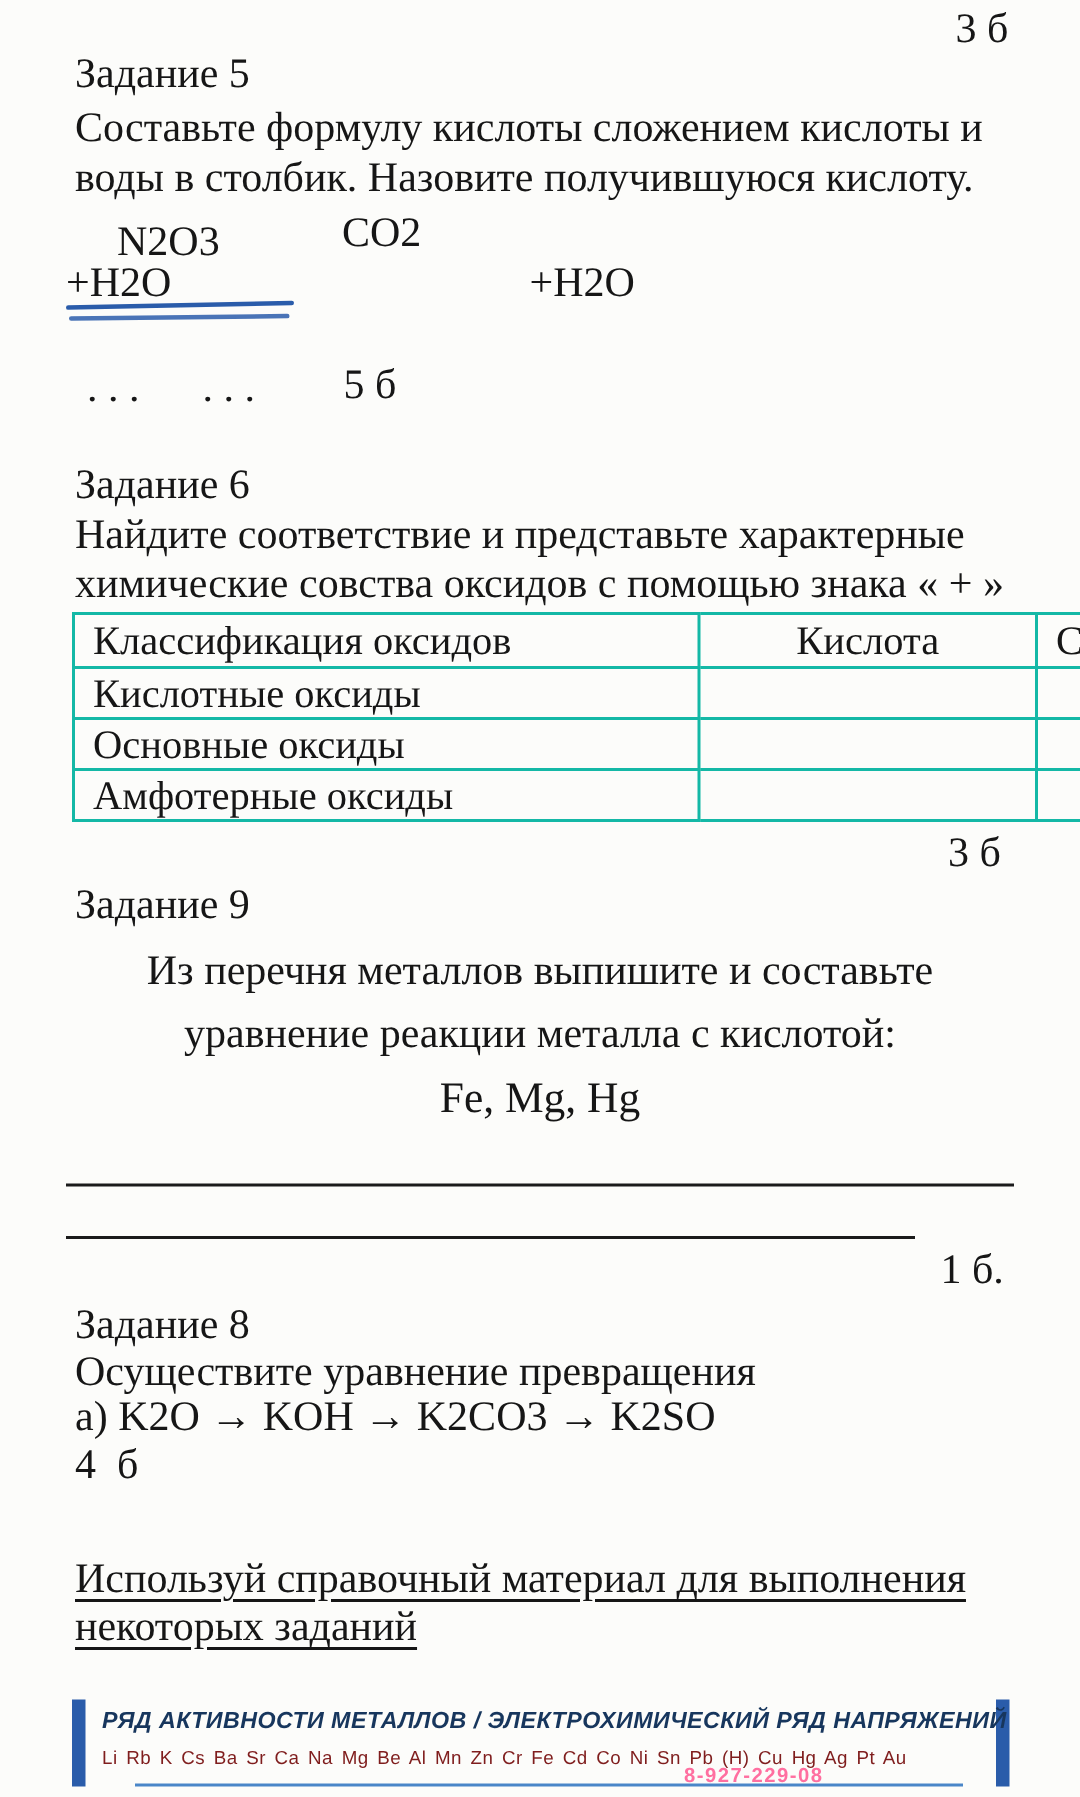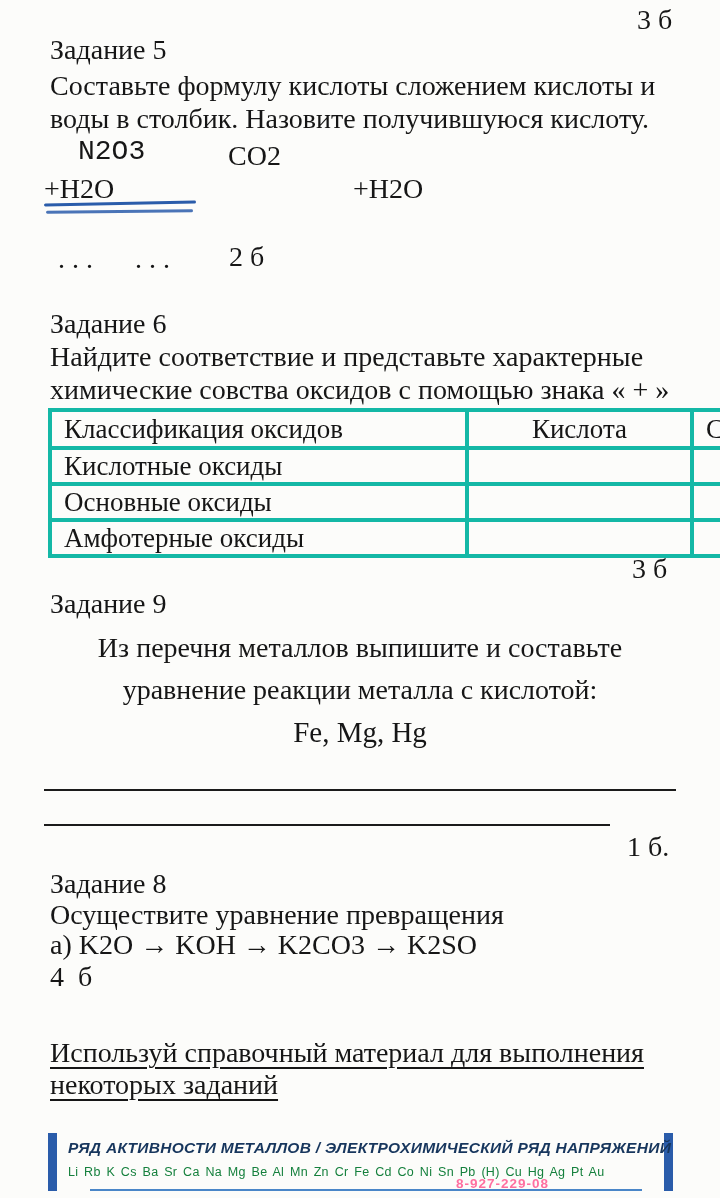--- a/index.html
+++ b/index.html
@@ -6,55 +6,55 @@
   body{background:#d9d9d9;}
   .page{position:relative;width:720px;height:1198px;margin:0 auto;background:#fcfcfa;overflow:hidden;
         font-family:"Liberation Serif",serif;color:#161616;}
   .abs{position:absolute;}
   .t{font-size:28px;line-height:33px;white-space:nowrap;}
   .pre{white-space:pre;}
   .center{left:0;width:720px;text-align:center;}
   .rule{position:absolute;height:0;border-bottom:2px solid #1b1b1b;}
   .blue-stroke{position:absolute;height:3px;background:var(--accent,#2a5caa);border-radius:2px;}
   table.oxides{position:absolute;left:48px;top:408px;width:800px;border-collapse:collapse;table-layout:fixed;}
-  .oxides th,.oxides td{border:4px solid #14b8a6;font-weight:normal;font-size:27px;padding:0 12px;
+  .oxides th,.oxides td{border:2px solid #14b8a6;font-weight:normal;font-size:27px;padding:0 12px;
         height:32px;line-height:32px;text-align:left;white-space:nowrap;overflow:hidden;}
   .oxides th{height:34px;}
   .oxides th.c2{text-align:center;}
   .underlined{text-decoration:underline;text-decoration-thickness:2px;text-underline-offset:5px;}
   .banner{left:48px;top:1133px;width:625px;height:58px;font-family:"Liberation Sans",sans-serif;}
   .bar{position:absolute;top:0;width:9px;height:58px;background:var(--accent,#2a5caa);}
   .bar-left{left:0;}
   .bar-right{right:0;}
   .banner-title{position:absolute;left:20px;top:6px;font-size:15.5px;font-weight:bold;
         color:var(--banner-title,#17365d);letter-spacing:0.3px;white-space:nowrap;font-style:italic;}
-  .banner-elements{position:absolute;left:20px;top:32px;font-size:12.5px;color:#15803d;
+  .banner-elements{position:absolute;left:20px;top:32px;font-size:12.5px;color:#7f1d1d;
         letter-spacing:0.3px;word-spacing:2px;white-space:pre;}
   .banner-underline{position:absolute;left:42px;top:56px;width:552px;height:2px;background:#4a86c8;}
   .watermark{position:absolute;left:408px;top:43px;font-size:13.5px;font-weight:bold;
         color:var(--watermark,#ff6fa0);letter-spacing:1px;white-space:nowrap;}
 </style>
 </head>
 <body>
 
 <div class="page">
 
   <div class="t abs" style="left:637px;top:3px;">3 б</div>
 
   <div class="t abs" style="left:50px;top:33px;">Задание 5</div>
   <div class="t abs" style="left:50px;top:69px;">Составьте формулу кислоты сложением кислоты и</div>
   <div class="t abs" style="left:50px;top:102px;">воды в столбик. Назовите получившуюся кислоту.</div>
-  <div class="t abs" style="left:78px;top:135px;font-family:Liberation Mono, monospace;">N2O3</div>
+  <div class="t abs" style="left:78px;top:145px;">N2O3</div>
   <div class="t abs" style="left:228px;top:139px;">CO2</div>
   <div class="t abs" style="left:44px;top:172px;">+H2O</div>
   <div class="t abs" style="left:353px;top:172px;">+H2O</div>
   <div class="blue-stroke" style="left:44px;top:202px;width:152px;transform:rotate(-1.2deg);"></div>
   <div class="blue-stroke" style="left:46px;top:210px;width:147px;transform:rotate(-0.6deg);opacity:0.85;"></div>
   <div class="t abs pre" style="left:58px;top:242px;">. . .      . . .</div>
-  <div class="t abs" style="left:229px;top:240px;">2 б</div>
+  <div class="t abs" style="left:229px;top:240px;">5 б</div>
 
   <div class="t abs" style="left:50px;top:307px;">Задание 6</div>
   <div class="t abs" style="left:50px;top:340px;">Найдите соответствие и представьте характерные</div>
   <div class="t abs" style="left:50px;top:373px;">химические совства оксидов с помощью знака « + »</div>
 
   <table class="oxides">
     <colgroup>
         <col style="width:417px">
         <col style="width:225px">
         <col style="width:158px">

